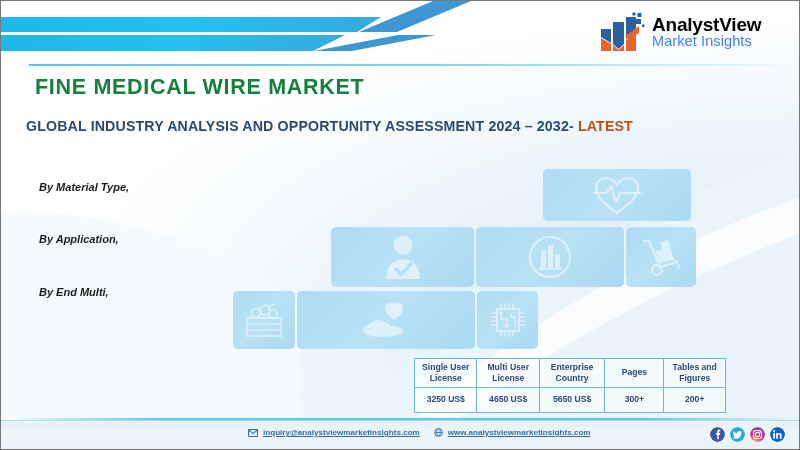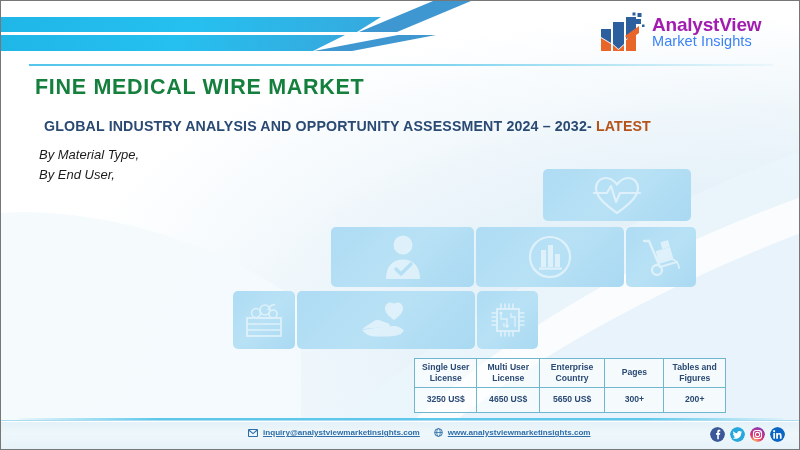--- a/index.html
+++ b/index.html
@@ -61,21 +61,21 @@
     height: 50px;
     display: flex;
     align-items: center;
     gap: 7px;
   }
   .logo-mark { width: 46px; height: 42px; flex: none; }
   .logo-text { line-height: 1.04; }
   .logo-name {
     font-size: 19px;
     font-weight: bold;
-    color: #a21caf;
+    color: #000000;
     letter-spacing: -0.2px;
     white-space: nowrap;
   }
   .logo-sub {
     font-size: 14.5px;
     color: #3b82f6;
     letter-spacing: 0.1px;
     white-space: nowrap;
   }
 
@@ -85,44 +85,45 @@
     left: 34px;
     top: 74px;
     font-size: 21.5px;
     font-weight: bold;
     color: #15803d;
     letter-spacing: 0.7px;
     white-space: nowrap;
   }
   .subtitle {
     position: absolute;
-    left: 43px;
+    left: 25px;
     top: 117px;
     font-size: 14.2px;
     font-weight: bold;
     color: #2a4a73;
     letter-spacing: 0.15px;
     white-space: nowrap;
   }
   .subtitle .hl { color: #b5531b; }
 
   
   .seg-list {
     position: absolute;
     left: 38px;
     top: 144px;
     width: 220px;
   }
   .seg-item {
-    font-size: 13px;
-    font-weight: normal;
+    font-size: 11px;
+    font-weight: bold;
     font-style: italic;
     color: #1c1c1c;
     line-height: 20.3px;
     white-space: nowrap;
+    margin-top: 32px;
   }
 
   
   .tiles { position: absolute; inset: 0; pointer-events: none; }
   .tile {
     position: absolute;
     border-radius: 5px;
     background: linear-gradient(135deg, #aedcf4 0%, #b8e1f5 50%, #a9d9f2 100%);
     display: flex;
     align-items: center;
@@ -261,21 +262,22 @@
       <div class="logo-name">AnalystView</div>
       <div class="logo-sub">Market Insights</div>
     </div>
   </div>
 
   <div class="title">FINE MEDICAL WIRE MARKET</div>
   <div class="subtitle"><span>GLOBAL INDUSTRY ANALYSIS AND OPPORTUNITY ASSESSMENT 2024 – 2032-</span> <span class="hl">LATEST</span></div>
 
   <div class="seg-list">
     <div class="seg-item">By Material Type,</div>
-    <div class="seg-item">By End User,</div>
+    <div class="seg-item">By Application,</div>
+    <div class="seg-item">By End Multi,</div>
   </div>
 
   <div class="tiles">
 
     <div class="tile" id="tile0" style="left: 542px; top: 168px; width: 148px; height: 52px;">
       <svg width="48" height="42" viewBox="0 0 48 42">
         <path d="M24,39 C10,29 3,22 3,14 C3,8 7.5,4 13,4 C17,4 21,6.5 24,10.5 C27,6.5 31,4 35,4 C40.5,4 45,8 45,14 C45,22 38,29 24,39 Z" fill="none" stroke="#ffffff" stroke-width="2.2"></path>
         <polyline points="1,19 14,19 18,12 23,28 27,19 47,19" fill="none" stroke="#ffffff" stroke-width="2.2" stroke-linejoin="round" stroke-linecap="round"></polyline>
       </svg>
     </div>

